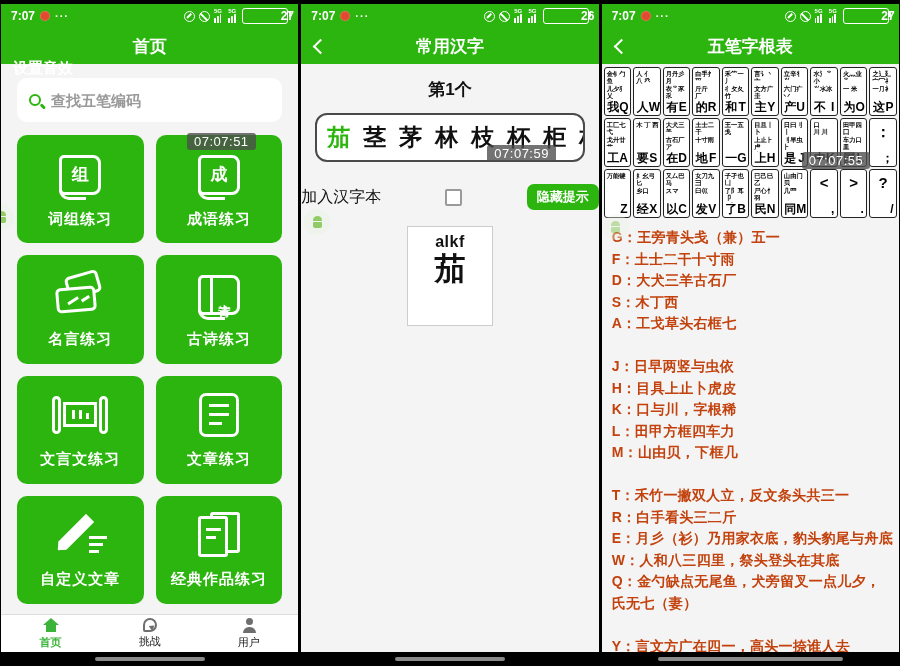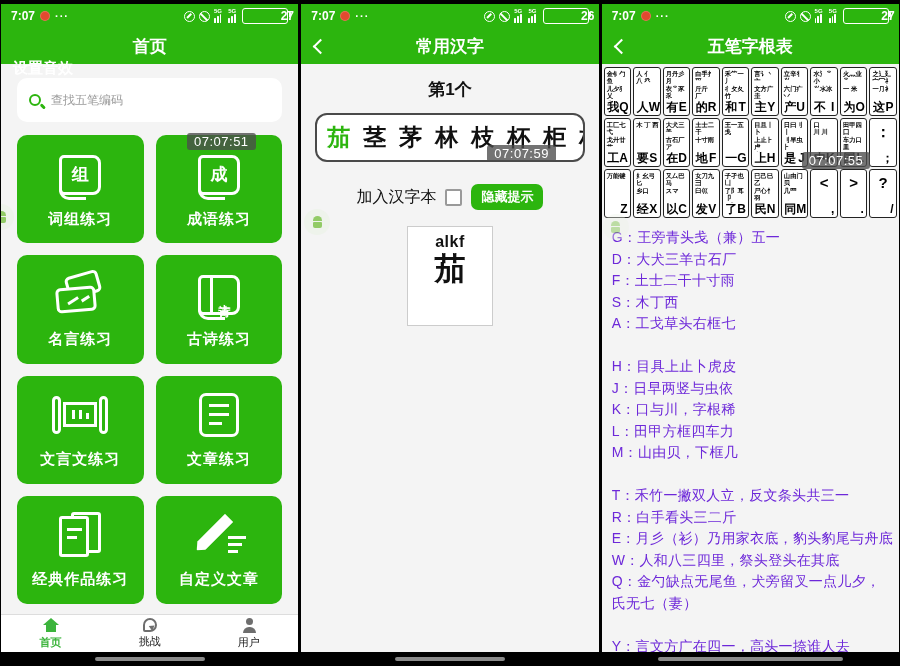--- a/index.html
+++ b/index.html
@@ -50,22 +50,22 @@
   .back{width:11px;height:11px;border-left:2.5px solid #fff;border-bottom:2.5px solid #fff;
     transform:rotate(45deg);z-index:1;margin-left:2px;}
   
   .searchbox{
     margin:14px 16px 0;height:44px;background:#fff;border-radius:10px;
     display:flex;align-items:center;padding:0 12px;gap:10px;flex:none;
   }
   .mag{width:12px;height:12px;border:2.5px solid var(--green);border-radius:50%;position:relative;flex:none;}
   .mag::after{content:"";position:absolute;left:9px;top:9px;width:6px;height:2.5px;background:var(--green);
     transform:rotate(45deg);border-radius:2px;}
-  .searchbox input{border:none;outline:none;background:transparent;font-size:12px;color:#c2410c;width:100%;
-    font-family:"Liberation Sans",sans-serif;}
+  .searchbox input{border:none;outline:none;background:transparent;font-size:15px;color:#c2410c;width:100%;
+    font-family:"Liberation Sans",sans-serif;font-weight:bold;}
   .searchbox input::placeholder{color:#9a9a9a;}
   .grid{flex:1;margin:13px 16px 10px;display:grid;grid-template-columns:1fr 1fr;
     grid-template-rows:repeat(4,1fr);gap:12px;}
   .gbtn{background:var(--green);border-radius:10px;display:flex;flex-direction:column;
     align-items:center;justify-content:center;gap:10px;color:#fff;}
   .gbtn .glabel{font-size:15px;font-weight:700;letter-spacing:1px;}
   .icwrap{height:50px;display:flex;align-items:center;justify-content:center;position:relative;}
   
   .bki{width:42px;height:40px;border:3px solid #fff;border-radius:5px 8px 8px 5px;position:relative;
     display:flex;align-items:center;justify-content:center;}
@@ -124,21 +124,21 @@
   .tb-user::before{content:"";position:absolute;left:5px;top:0;width:7px;height:7px;border-radius:50%;background:currentColor;}
   .tb-user::after{content:"";position:absolute;left:2px;bottom:0;width:13px;height:6px;border-radius:7px 7px 0 0;background:currentColor;}
   
   .counter{margin-top:14px;text-align:center;font-size:17px;font-weight:700;color:#111;flex:none;}
   .charbox{
     margin:12px 14px 0;height:49px;background:#fff;border:2px solid #4a4a4a;border-radius:12px;
     display:flex;align-items:center;padding:0 10px;overflow:hidden;flex:none;white-space:nowrap;
   }
   .charbox span{font-size:23px;font-weight:700;color:#111;margin-right:13px;flex:none;}
   .charbox .cur{color:var(--green);}
-  .controls{margin-top:22px;display:flex;align-items:center;justify-content:center;gap:9px;flex:none;}
+  .controls{margin-top:22px;display:flex;align-items:center;justify-content:space-between;gap:9px;flex:none;}
   .controls .addlabel{font-size:16px;color:#111;}
   .checkbox{width:17px;height:17px;border:2px solid #9a9a9a;border-radius:2px;background:#fff;}
   .pillbtn{background:var(--green);color:#fff;font-size:13px;font-weight:700;
     padding:4px 10px;border-radius:7px;border:none;font-family:"Liberation Sans",sans-serif;}
   .wordcard{
     margin-top:16px;align-self:center;width:86px;height:100px;background:#fff;border:1px solid #ccc;
     display:flex;flex-direction:column;align-items:center;padding-top:6px;flex:none;
   }
   .wordcard .code{font-size:16px;color:#111;font-weight:600;letter-spacing:.5px;}
   .wordcard .bigchar{font-size:31px;font-weight:700;color:#111;line-height:36px;}
@@ -146,21 +146,21 @@
   .kb{flex:none;padding:3px 2px 0 2px;display:flex;flex-direction:column;gap:2px;position:relative;}
   .kb-row{display:flex;gap:2px;}
   .key{flex:1;height:49px;background:#fff;border:1px solid #222;border-radius:3px;
     display:flex;flex-direction:column;overflow:hidden;min-width:0;}
   .k-top{flex:1;font-size:6.3px;line-height:7.6px;white-space:pre-line;padding:1.5px 1px 0 2px;
     overflow:hidden;color:#000;font-weight:600;}
   .k-top.big{font-size:15px;line-height:26px;text-align:center;font-weight:700;padding:0;}
   .k-bot{display:flex;justify-content:space-between;align-items:flex-end;padding:0 2.5px 1px;
     font-weight:700;font-size:12px;color:#000;line-height:13px;}
   .mnemonics{flex:1;padding:9px 6px 0 10px;overflow:hidden;}
-  .mn-line{font-size:14px;line-height:21.5px;min-height:21.5px;color:#6d28d9;font-weight:400;letter-spacing:.3px;}
+  .mn-line{font-size:14px;line-height:21.5px;min-height:21.5px;color:#c2410c;font-weight:700;letter-spacing:.3px;}
   
   .chip{position:absolute;background:rgba(75,75,75,.78);color:#fff;font-size:13px;
     padding:1px 7px;border-radius:3px;z-index:5;letter-spacing:.5px;}
   .floatball{position:absolute;width:26px;height:26px;border-radius:50%;background:rgba(235,242,230,.85);
     z-index:6;display:flex;flex-direction:column;align-items:center;justify-content:center;opacity:.8;}
   .fb-head{width:9px;height:4.5px;background:#7ac143;border-radius:5px 5px 0 0;}
   .fb-body{width:9px;height:6px;background:#7ac143;border-radius:1px 1px 2px 2px;margin-top:1px;}
   .bottombar{flex:none;height:14px;background:#000;display:flex;align-items:center;justify-content:center;}
   .homepill{height:4px;border-radius:2px;background:#8a8a8a;width:110px;}
   .homepill.wide{width:185px;}
@@ -249,39 +249,39 @@
       <span class="glabel">文言文练习</span>
     </div>
     <div class="gbtn">
       <span class="icwrap">
           <span class="doc"></span>
         </span>
       <span class="glabel">文章练习</span>
     </div>
     <div class="gbtn">
       <span class="icwrap">
-          <span class="books">
-            <span class="bk-back"></span>
-            <span class="bk-front"></span>
-          </span>
-        </span>
-      <span class="glabel">经典作品练习</span>
-    </div>
-    <div class="gbtn">
-      <span class="icwrap">
           <span class="pencil">
             <span class="pc-body"></span>
             <span class="pc-lines">
               <i></i>
               <i></i>
               <i></i>
             </span>
           </span>
         </span>
       <span class="glabel">自定义文章</span>
+    </div>
+    <div class="gbtn">
+      <span class="icwrap">
+          <span class="books">
+            <span class="bk-back"></span>
+            <span class="bk-front"></span>
+          </span>
+        </span>
+      <span class="glabel">经典作品练习</span>
     </div>
   </div>
 
   <div class="chip" style="top:129px;left:186px;">07:07:51</div>
   <div class="floatball" style="left:-13px;top:200px;">
       <span class="fb-head"></span>
       <span class="fb-body"></span>
     </div>
 
   <div class="tabbar">
@@ -676,27 +676,27 @@
             <span class="k-char"></span>
             <span class="k-letter">/</span>
           </div>
         </div>
       </div>
   </div>
 
   <div class="mnemonics">
 
   <div class="mn-line">G：王旁青头戋（兼）五一</div>
+      <div class="mn-line">F：土士二干十寸雨</div>
       <div class="mn-line">D：大犬三羊古石厂</div>
-      <div class="mn-line">F：土士二干十寸雨</div>
       <div class="mn-line">S：木丁西</div>
       <div class="mn-line">A：工戈草头右框七</div>
       <div class="mn-line"></div>
+      <div class="mn-line">J：日早两竖与虫依</div>
       <div class="mn-line">H：目具上止卜虎皮</div>
-      <div class="mn-line">J：日早两竖与虫依</div>
       <div class="mn-line">K：口与川，字根稀</div>
       <div class="mn-line">L：田甲方框四车力</div>
       <div class="mn-line">M：山由贝，下框几</div>
       <div class="mn-line"></div>
       <div class="mn-line">T：禾竹一撇双人立，反文条头共三一</div>
       <div class="mn-line">R：白手看头三二斤</div>
       <div class="mn-line">E：月彡（衫）乃用家衣底，豹头豹尾与舟底</div>
       <div class="mn-line">W：人和八三四里，祭头登头在其底</div>
       <div class="mn-line">Q：金勺缺点无尾鱼，犬旁留叉一点儿夕，氏无七（妻）</div>
       <div class="mn-line"></div>

